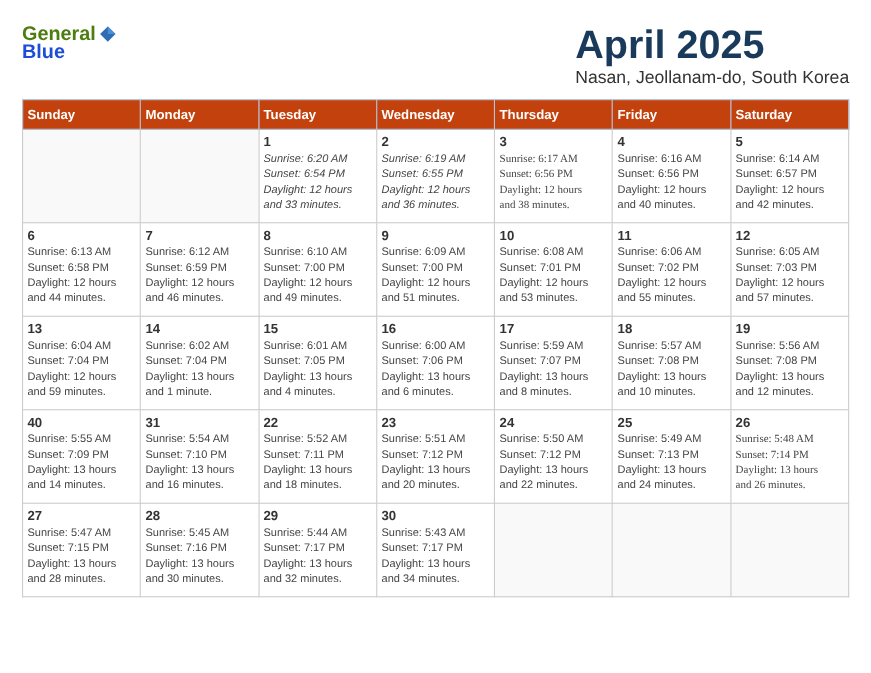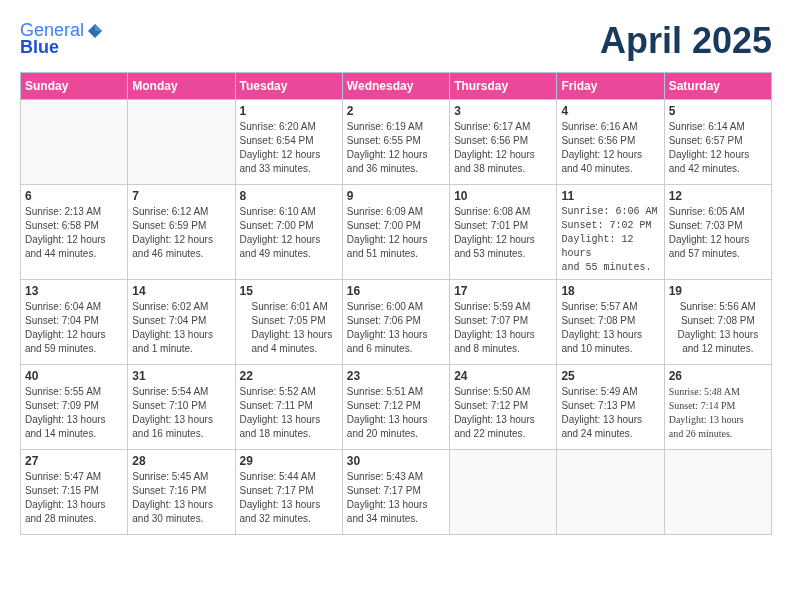--- a/index.html
+++ b/index.html
@@ -31,21 +31,21 @@
     .location-title {
       font-size: 16px;
       color: #333;
     }
     .calendar {
       width: 100%;
       border-collapse: collapse;
       font-size: 11px;
     }
     .calendar th {
-      background-color: #ec4899;
+      background-color: #c2410c;
       color: #fff;
       padding: 6px 4px;
       text-align: left;
       font-size: 12px;
       border: 1px solid #b0c4de;
     }
     .calendar td {
       border: 1px solid #ccc;
       vertical-align: top;
       padding: 4px;
@@ -70,30 +70,31 @@
     .week-row td {
       height: 85px;
     }
   </style>
 </head>
 <body>
 
 <div class="header">
   <div class="logo">
     <div style="display:flex;align-items:center;gap:2px;">
-      <span style="font-size:18px;font-weight:normal;color:#3b82f6;">General</span>
+      <span style="font-size:18px;font-weight:bold;color:#4d7c0f;">General</span>
       <svg width="18" height="18" viewBox="0 0 18 18">
         <polygon points="9,2 16,9 9,16 2,9" fill="#2e6db4"></polygon>
         <polygon points="9,2 16,9 9,9" fill="#4a90d9"></polygon>
       </svg>
     </div>
     <span style="font-size:18px;font-weight:bold;color:#1d4ed8;margin-top:-4px;">Blue</span>
   </div>
   <div class="title-section">
     <div class="month-title">April 2025</div>
+    <div class="location-title">Nasan, Jeollanam-do, South Korea</div>
   </div>
 </div>
 
 <table class="calendar">
   <thead>
     <tr>
     <th>Sunday</th>
         <th>Monday</th>
         <th>Tuesday</th>
         <th>Wednesday</th>
@@ -101,35 +102,35 @@
         <th>Friday</th>
         <th>Saturday</th>
       </tr>
   </thead>
   <tbody id="calendar-body">
   <tr class="week-row">
         <td class="empty"></td>
         <td class="empty"></td>
         <td>
           <div class="day-number">1</div>
-          <div class="day-info" style="white-space: pre-line;">Sunrise: 6:20 AM
+          <div class="day-info" style="white-space: pre-line; font-style: italic;">Sunrise: 6:20 AM
 Sunset: 6:54 PM
 Daylight: 12 hours
 and 33 minutes.</div>
         </td>
         <td>
           <div class="day-number">2</div>
-          <div class="day-info" style="white-space: pre-line;">Sunrise: 6:19 AM
+          <div class="day-info" style="white-space: pre-line; font-style: italic;">Sunrise: 6:19 AM
 Sunset: 6:55 PM
 Daylight: 12 hours
 and 36 minutes.</div>
         </td>
         <td>
           <div class="day-number">3</div>
-          <div class="day-info" style="white-space: pre-line;">Sunrise: 6:17 AM
+          <div class="day-info" style="white-space: pre-line; font-family: Liberation Serif, serif;">Sunrise: 6:17 AM
 Sunset: 6:56 PM
 Daylight: 12 hours
 and 38 minutes.</div>
         </td>
         <td>
           <div class="day-number">4</div>
           <div class="day-info" style="white-space: pre-line;">Sunrise: 6:16 AM
 Sunset: 6:56 PM
 Daylight: 12 hours
 and 40 minutes.</div>
@@ -138,21 +139,21 @@
           <div class="day-number">5</div>
           <div class="day-info" style="white-space: pre-line;">Sunrise: 6:14 AM
 Sunset: 6:57 PM
 Daylight: 12 hours
 and 42 minutes.</div>
         </td>
       </tr>
       <tr class="week-row">
         <td>
           <div class="day-number">6</div>
-          <div class="day-info" style="white-space: pre-line;">Sunrise: 2:13 AM
+          <div class="day-info" style="white-space: pre-line;">Sunrise: 6:13 AM
 Sunset: 6:58 PM
 Daylight: 12 hours
 and 44 minutes.</div>
         </td>
         <td>
           <div class="day-number">7</div>
           <div class="day-info" style="white-space: pre-line;">Sunrise: 6:12 AM
 Sunset: 6:59 PM
 Daylight: 12 hours
 and 46 minutes.</div>
@@ -173,21 +174,21 @@
         </td>
         <td>
           <div class="day-number">10</div>
           <div class="day-info" style="white-space: pre-line;">Sunrise: 6:08 AM
 Sunset: 7:01 PM
 Daylight: 12 hours
 and 53 minutes.</div>
         </td>
         <td>
           <div class="day-number">11</div>
-          <div class="day-info" style="white-space: pre-line; font-family: Liberation Mono, monospace;">Sunrise: 6:06 AM
+          <div class="day-info" style="white-space: pre-line;">Sunrise: 6:06 AM
 Sunset: 7:02 PM
 Daylight: 12 hours
 and 55 minutes.</div>
         </td>
         <td>
           <div class="day-number">12</div>
           <div class="day-info" style="white-space: pre-line;">Sunrise: 6:05 AM
 Sunset: 7:03 PM
 Daylight: 12 hours
 and 57 minutes.</div>
@@ -203,21 +204,21 @@
         </td>
         <td>
           <div class="day-number">14</div>
           <div class="day-info" style="white-space: pre-line;">Sunrise: 6:02 AM
 Sunset: 7:04 PM
 Daylight: 13 hours
 and 1 minute.</div>
         </td>
         <td>
           <div class="day-number">15</div>
-          <div class="day-info" style="white-space: pre-line; margin-left: 12px;">Sunrise: 6:01 AM
+          <div class="day-info" style="white-space: pre-line;">Sunrise: 6:01 AM
 Sunset: 7:05 PM
 Daylight: 13 hours
 and 4 minutes.</div>
         </td>
         <td>
           <div class="day-number">16</div>
           <div class="day-info" style="white-space: pre-line;">Sunrise: 6:00 AM
 Sunset: 7:06 PM
 Daylight: 13 hours
 and 6 minutes.</div>
@@ -231,21 +232,21 @@
         </td>
         <td>
           <div class="day-number">18</div>
           <div class="day-info" style="white-space: pre-line;">Sunrise: 5:57 AM
 Sunset: 7:08 PM
 Daylight: 13 hours
 and 10 minutes.</div>
         </td>
         <td>
           <div class="day-number">19</div>
-          <div class="day-info" style="white-space: pre-line; text-align: center;">Sunrise: 5:56 AM
+          <div class="day-info" style="white-space: pre-line;">Sunrise: 5:56 AM
 Sunset: 7:08 PM
 Daylight: 13 hours
 and 12 minutes.</div>
         </td>
       </tr>
       <tr class="week-row">
         <td>
           <div class="day-number">40</div>
           <div class="day-info" style="white-space: pre-line;">Sunrise: 5:55 AM
 Sunset: 7:09 PM

